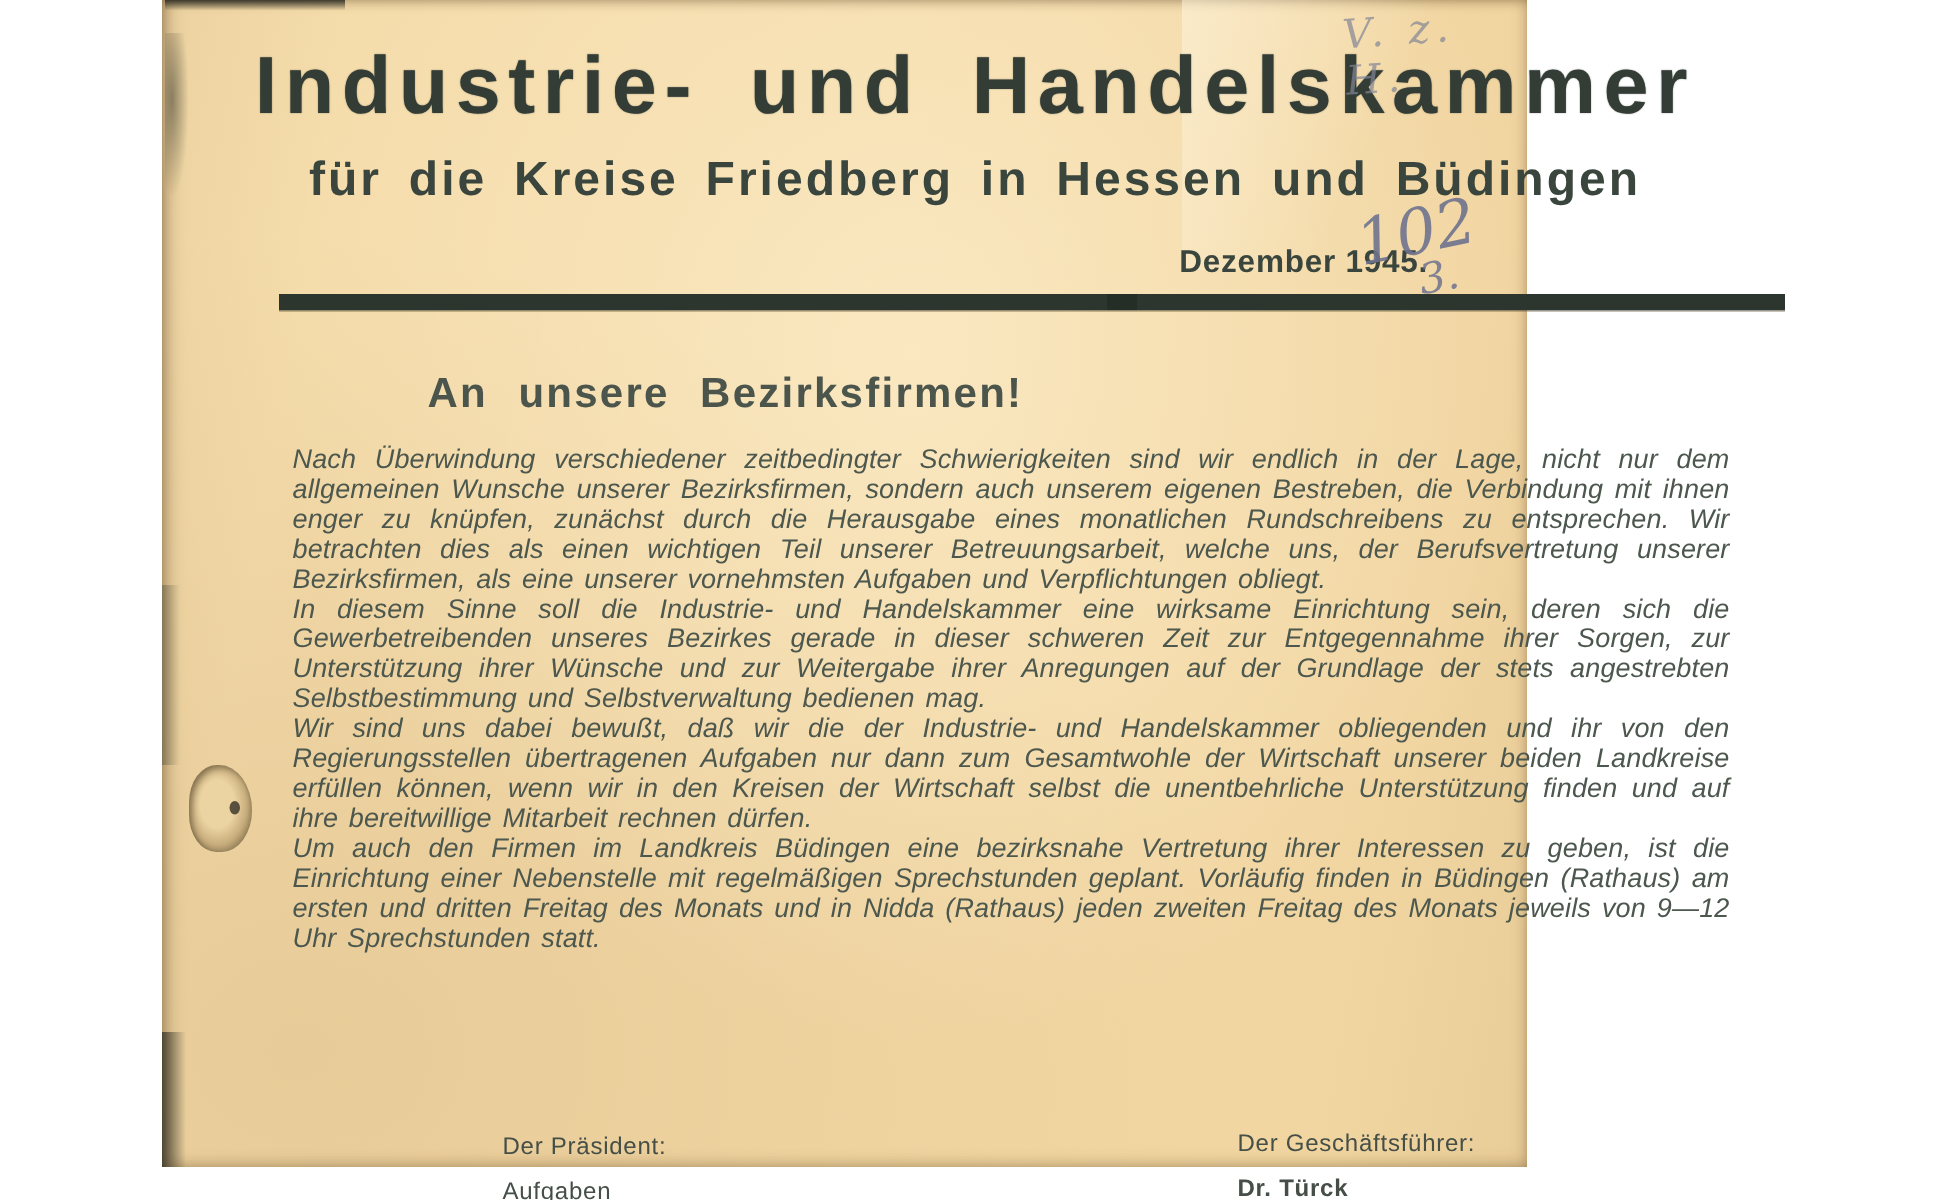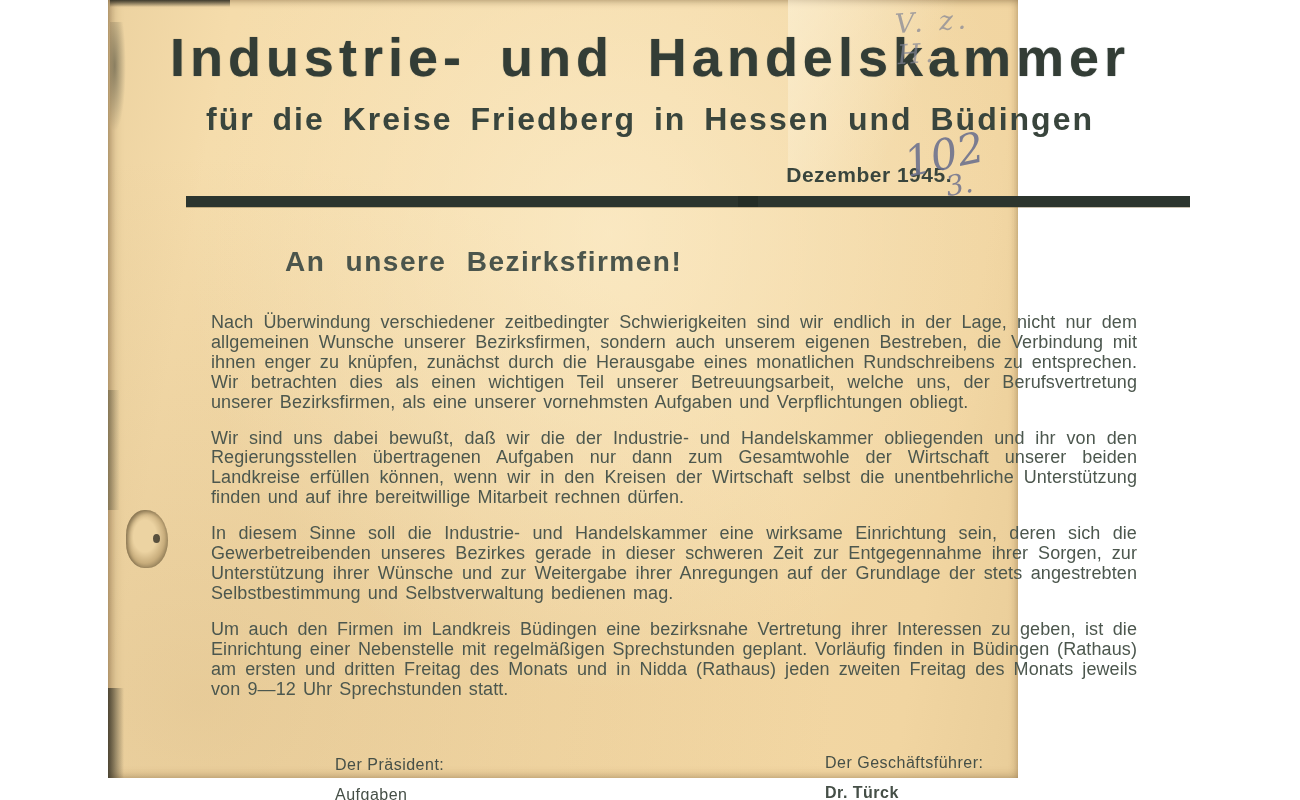--- a/index.html
+++ b/index.html
@@ -77,21 +77,21 @@
   .hand-number-sub { left:838px; top:168px; font-size:28px; transform:rotate(-10deg);
     color:rgba(110,114,142,.85); }
 
   
   .salutation { position:absolute; left:177px; top:246px;
     font-size:28px; font-weight:bold; color:#4b554c;
     letter-spacing:1.5px; word-spacing:11px; }
   .body-text { position:absolute; left:87px; top:297px; width:958px;
     font-size:18px; line-height:19.9px; color:#4c574e;
     text-align:justify; word-spacing:2px; letter-spacing:.1px; }
-  .body-text p { margin:16px; }
+  .body-text p { margin:0;font-style:italic; }
 
   .sig { position:absolute; font-size:16px; color:#454f47; letter-spacing:.5px;margin-top:44px; }
   .sig-left { left:227px; top:712px; }
   .sig-right { left:717px; top:710px; }
   .sig .role { margin-bottom:12px; }
   .sig-right .name { font-weight:bold; }
 </style>
 </head>
 <body>
 
@@ -114,22 +114,22 @@
   <div class="hand hand-top-note">V. z. H.</div>
   <div class="hand hand-number">102</div>
   <div class="hand hand-number-sub">3.</div>
 
   <div class="rule"></div>
 
   <div class="salutation">An unsere Bezirksfirmen!</div>
 
   <div class="body-text">
     <p>Nach Überwindung verschiedener zeitbedingter Schwierigkeiten sind wir endlich in der Lage, nicht nur dem allgemeinen Wunsche unserer Bezirksfirmen, sondern auch unserem eigenen Bestreben, die Verbindung mit ihnen enger zu knüpfen, zunächst durch die Herausgabe eines monatlichen Rundschreibens zu entsprechen. Wir betrachten dies als einen wichtigen Teil unserer Betreuungsarbeit, welche uns, der Berufsvertretung unserer Bezirksfirmen, als eine unserer vornehmsten Aufgaben und Verpflichtungen obliegt.</p>
+    <p>In diesem Sinne soll die Industrie- und Handelskammer eine wirksame Einrichtung sein, deren sich die Gewerbetreibenden unseres Bezirkes gerade in dieser schweren Zeit zur Entgegennahme ihrer Sorgen, zur Unterstützung ihrer Wünsche und zur Weitergabe ihrer Anregungen auf der Grundlage der stets angestrebten Selbstbestimmung und Selbstverwaltung bedienen mag.</p>
     <p>Wir sind uns dabei bewußt, daß wir die der Industrie- und Handelskammer obliegenden und ihr von den Regierungsstellen übertragenen Aufgaben nur dann zum Gesamtwohle der Wirtschaft unserer beiden Landkreise erfüllen können, wenn wir in den Kreisen der Wirtschaft selbst die unentbehrliche Unterstützung finden und auf ihre bereitwillige Mitarbeit rechnen dürfen.</p>
-    <p>In diesem Sinne soll die Industrie- und Handelskammer eine wirksame Einrichtung sein, deren sich die Gewerbetreibenden unseres Bezirkes gerade in dieser schweren Zeit zur Entgegennahme ihrer Sorgen, zur Unterstützung ihrer Wünsche und zur Weitergabe ihrer Anregungen auf der Grundlage der stets angestrebten Selbstbestimmung und Selbstverwaltung bedienen mag.</p>
     <p>Um auch den Firmen im Landkreis Büdingen eine bezirksnahe Vertretung ihrer Interessen zu geben, ist die Einrichtung einer Nebenstelle mit regelmäßigen Sprechstunden geplant. Vorläufig finden in Büdingen (Rathaus) am ersten und dritten Freitag des Monats und in Nidda (Rathaus) jeden zweiten Freitag des Monats jeweils von 9—12 Uhr Sprechstunden statt.</p>
   </div>
 
   <div class="sig sig-left">
     <div class="role">Der Präsident:</div>
     <div class="name">Aufgaben</div>
   </div>
 
   <div class="sig sig-right">
     <div class="role">Der Geschäftsführer:</div>

